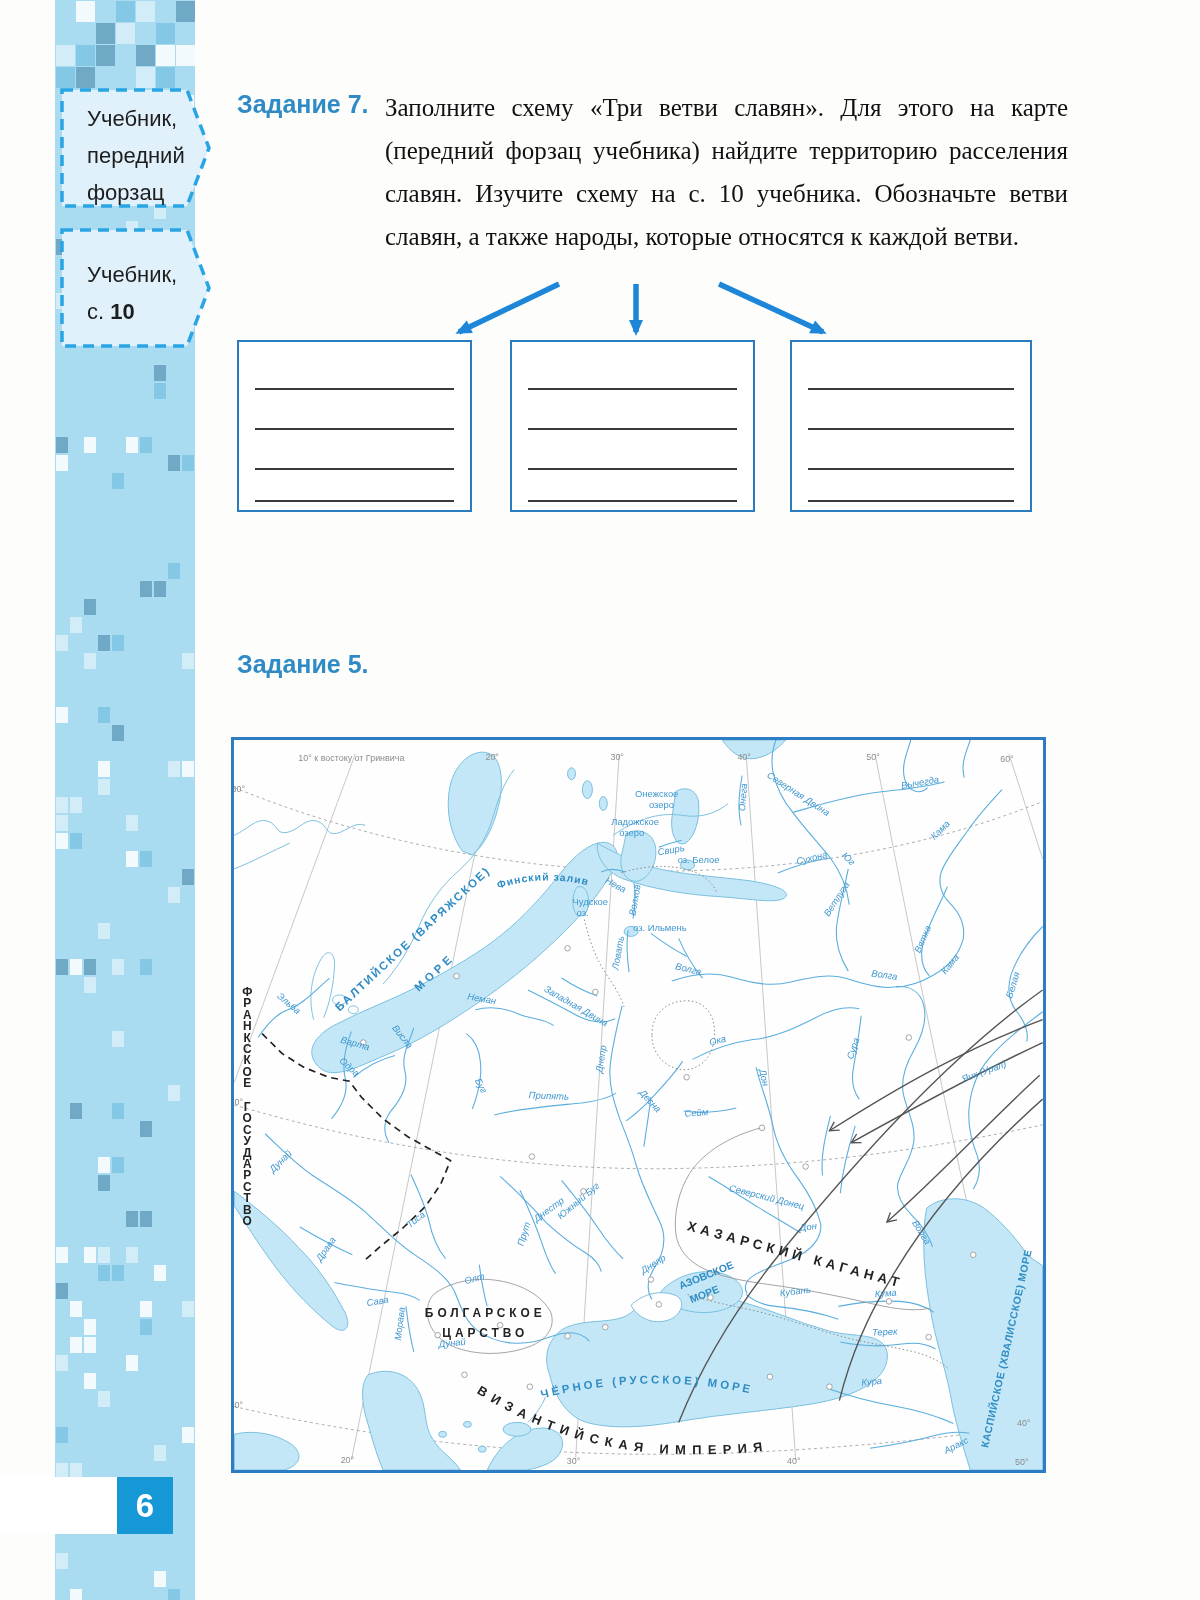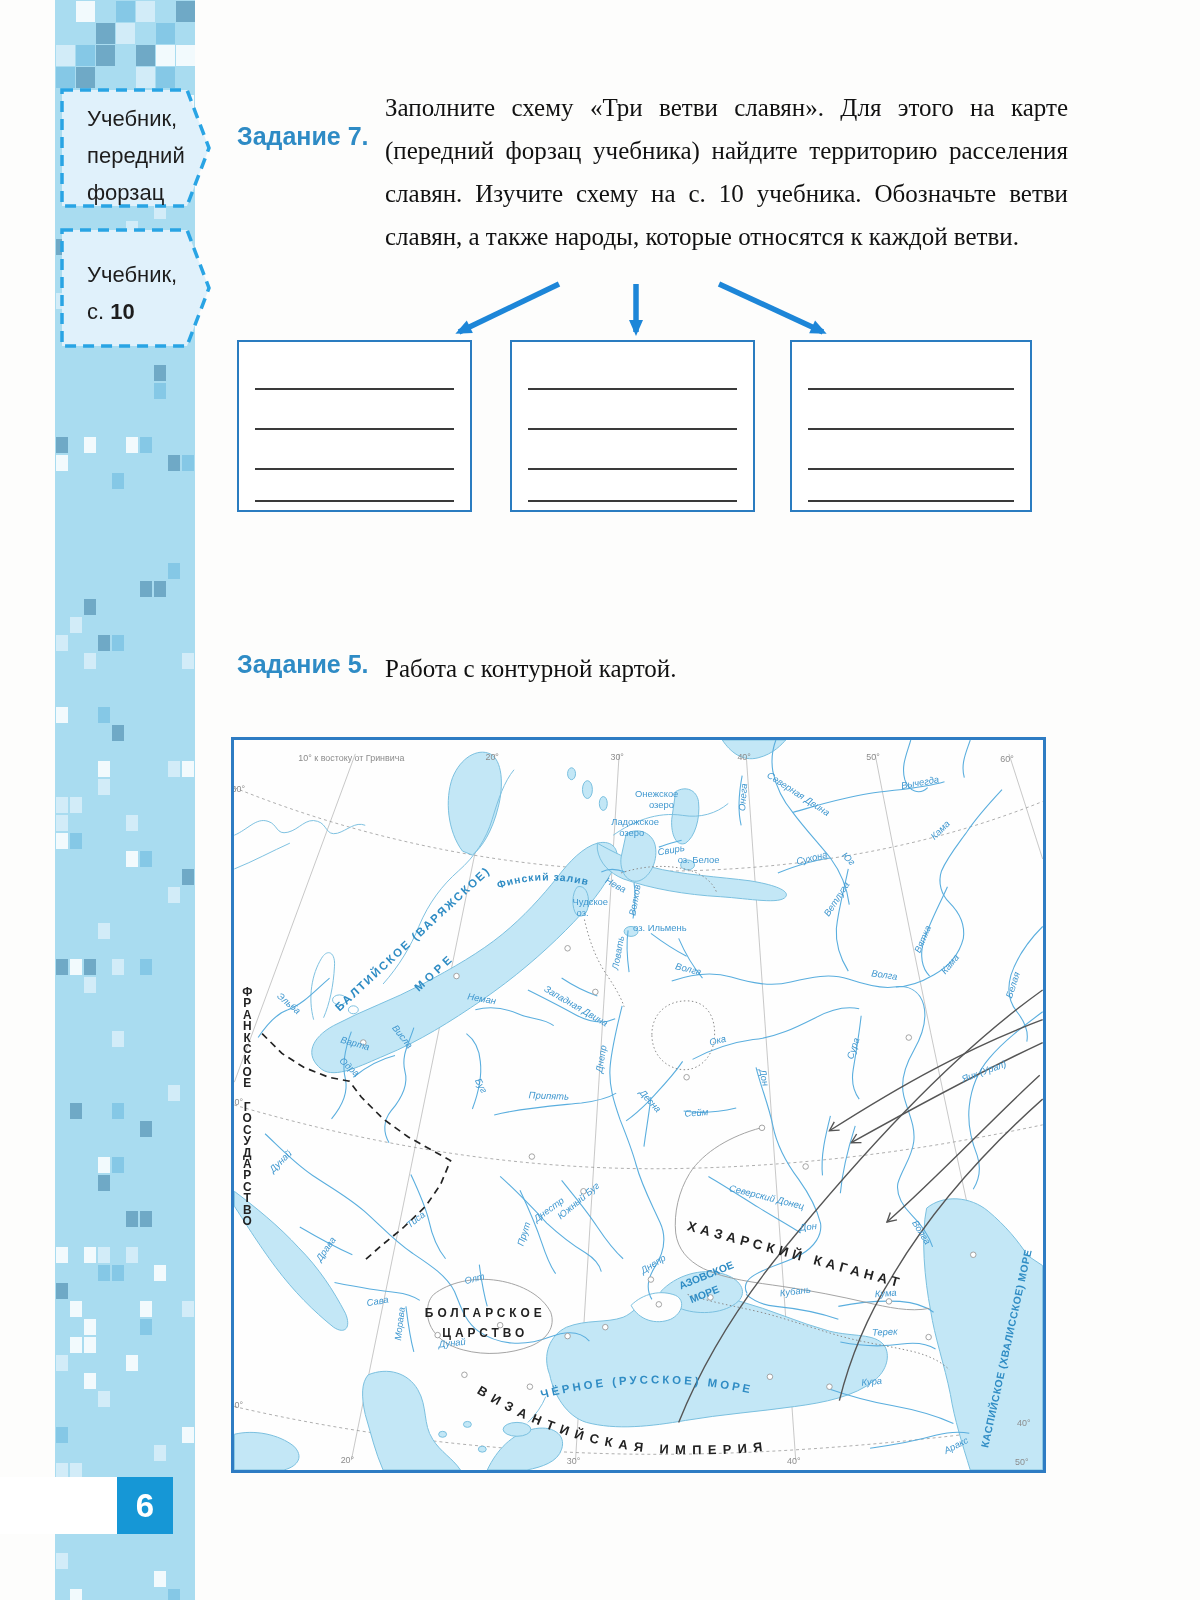--- a/index.html
+++ b/index.html
@@ -194,21 +194,21 @@
   <div class="callout" style="top:228px;">
     <svg width="152" height="120" viewBox="0 0 152 120">
       <polygon points="2,2 127,2 149,60 127,118 2,118" fill="#e0f1fb" stroke="#29a4e4" stroke-width="3.5" stroke-dasharray="11,7"></polygon>
     </svg>
     <div class="callout-text" style="top:28px;">
       <div>Учебник,</div>
       <div><span>с. </span><span class="num">10</span></div>
     </div>
   </div>
 
-  <div class="task-label" style="left:237px;top:90px;margin-top:32px;">Задание 7.</div>
+  <div class="task-label" style="left:237px;top:90px;">Задание 7.</div>
   <div class="task-text" style="left:385px;top:86px;width:683px;">Заполните схему «Три ветви славян». Для этого на карте (передний форзац учебника) найдите территорию расселения славян. Изучите схему на с. 10 учебника. Обозначьте ветви славян, а также народы, которые относятся к каждой ветви.</div>
 
   <svg id="scheme-arrows" width="815" height="62" viewBox="0 0 815 62">
     <defs>
       <marker id="bh" markerUnits="userSpaceOnUse" markerWidth="20" markerHeight="20" refX="13" refY="9" orient="auto">
         <path d="M1,2 L17,9 L1,16 Z" fill="#1d86d8"></path>
       </marker>
     </defs>
     <path d="M 322,4 L 222,52" stroke="#1d86d8" stroke-width="5.5" fill="none" marker-end="url(#bh)"></path>
     <path d="M 399,4 L 399,52" stroke="#1d86d8" stroke-width="5.5" fill="none" marker-end="url(#bh)"></path>
@@ -227,21 +227,20 @@
     <div class="wline" style="top:158px;"></div>
   </div>
   <div class="answer-box" style="left:790px;width:242px;">
     <div class="wline" style="top:46px;"></div>
     <div class="wline" style="top:86px;"></div>
     <div class="wline" style="top:126px;"></div>
     <div class="wline" style="top:158px;"></div>
   </div>
 
   <div class="task-label" style="left:237px;top:650px;">Задание 5.</div>
-  <div class="task-text" style="left:385px;top:647px;width:683px;">Работа с контурной картой.</div>
 
   <div id="map-wrap">
     <svg width="809" height="730" viewBox="0 0 815 736">
       <defs>
         <path id="p-balt" d="M 106,274 L 266,126"></path>
         <path id="p-baltm" d="M 186,254 L 258,188"></path>
         <path id="p-fin" d="M 266,150 Q 318,132 374,152"></path>
         <path id="p-black" d="M 310,664 Q 440,630 570,672"></path>
         <path id="p-casp" d="M 760,714 L 813,474"></path>
         <path id="p-khz" d="M 456,494 L 678,554"></path>

